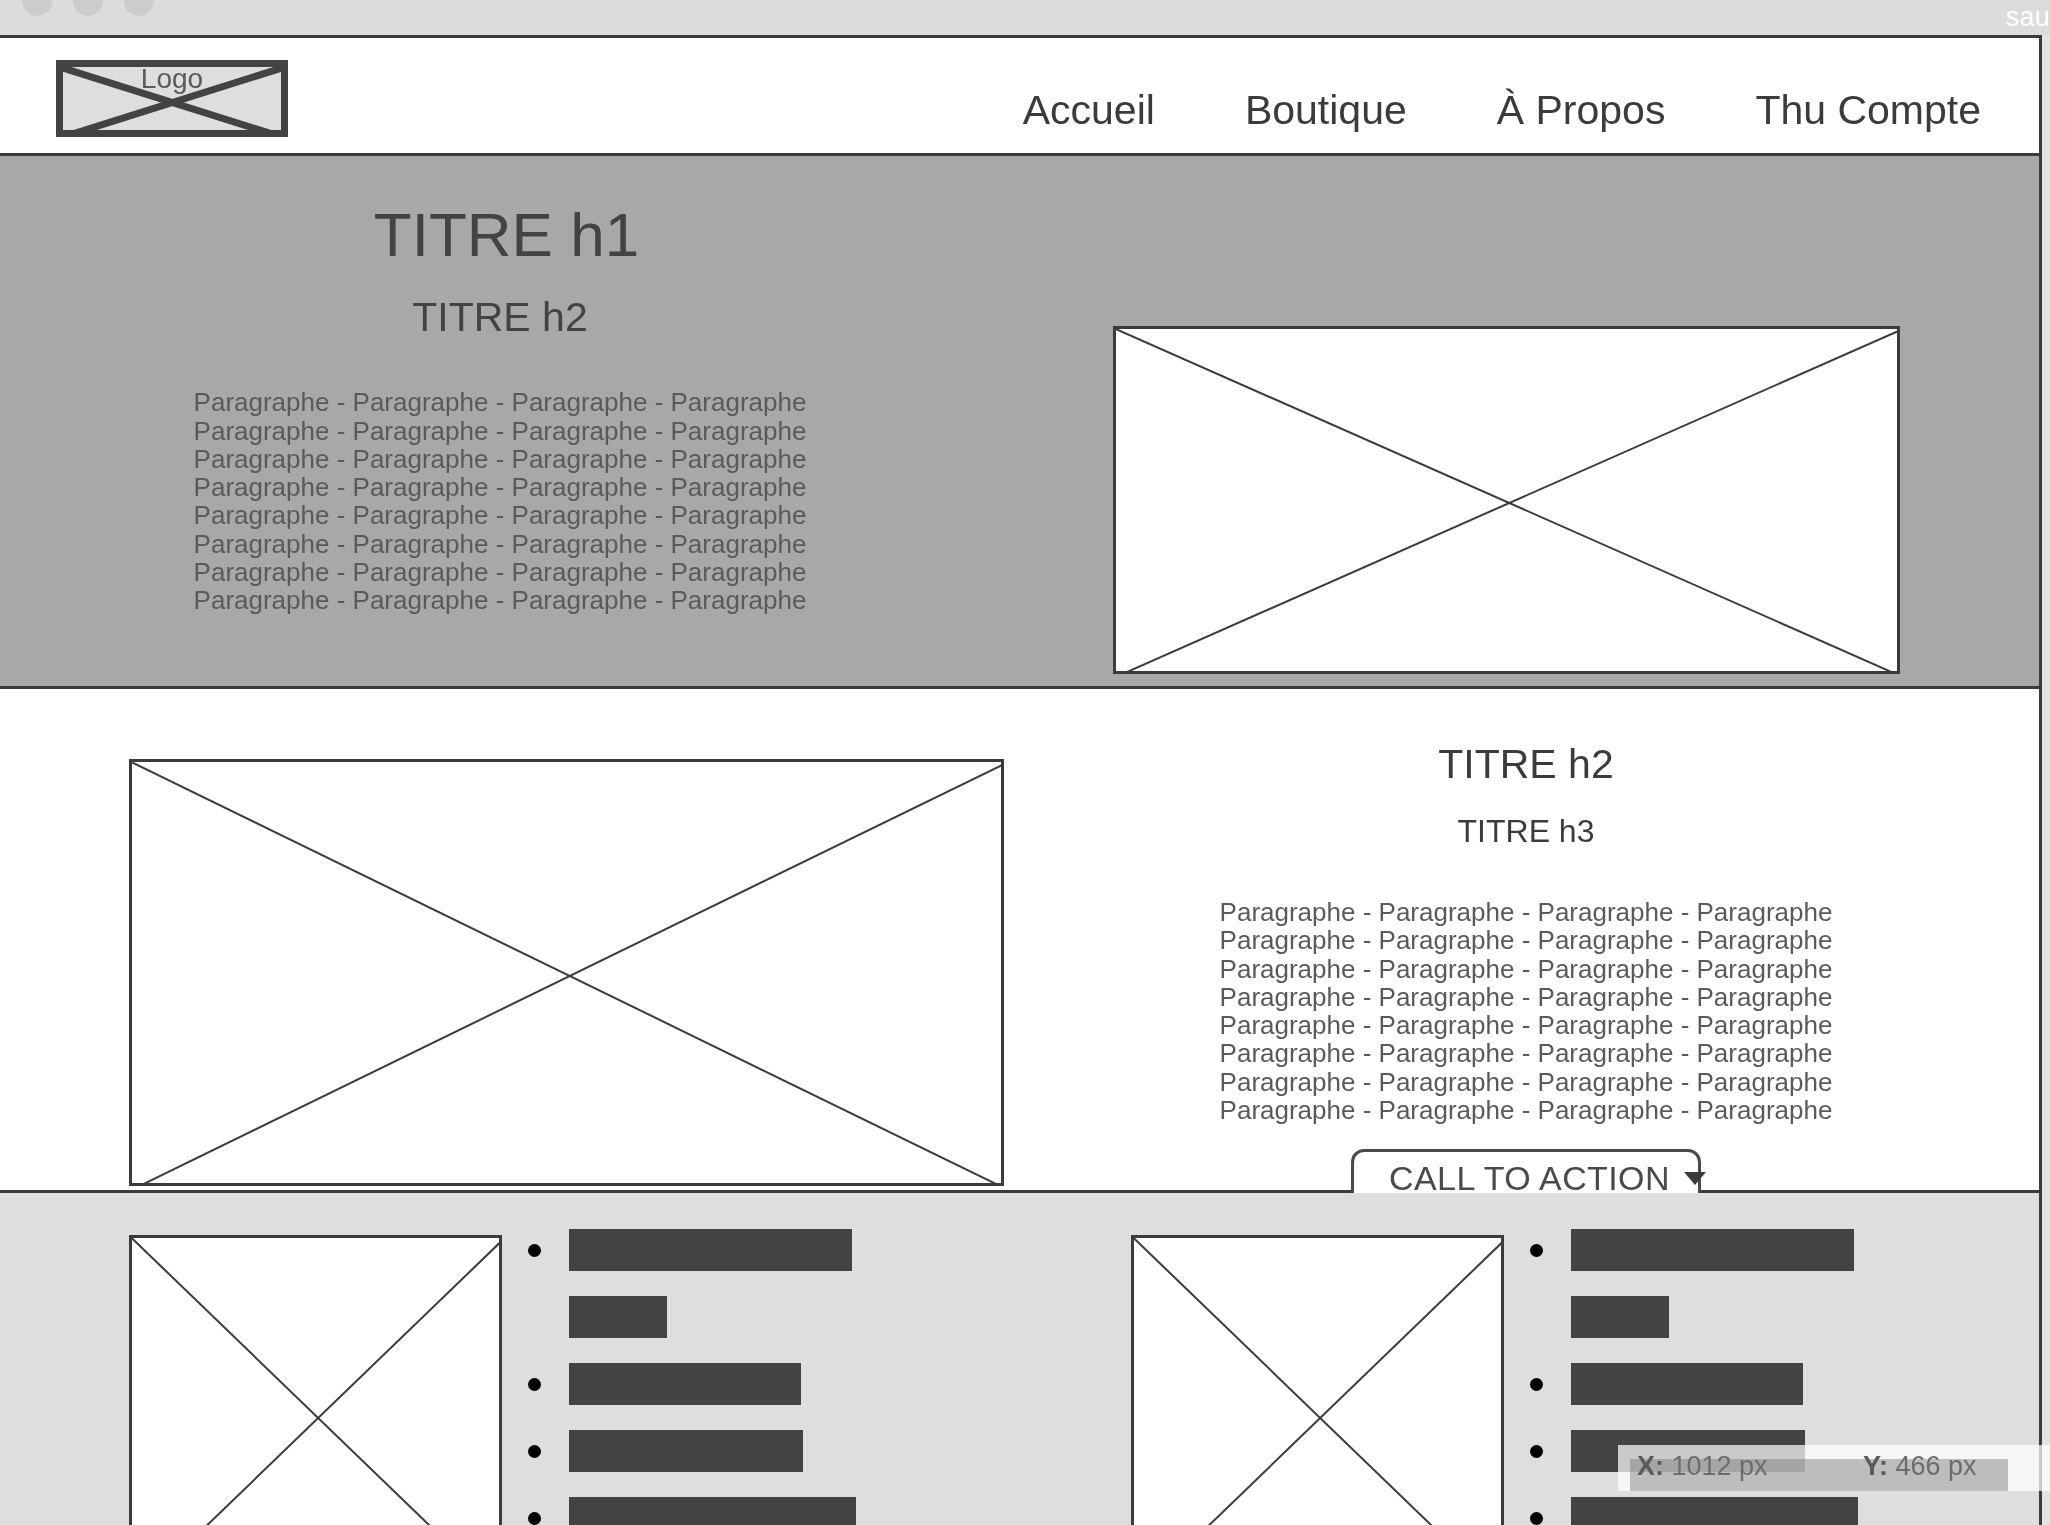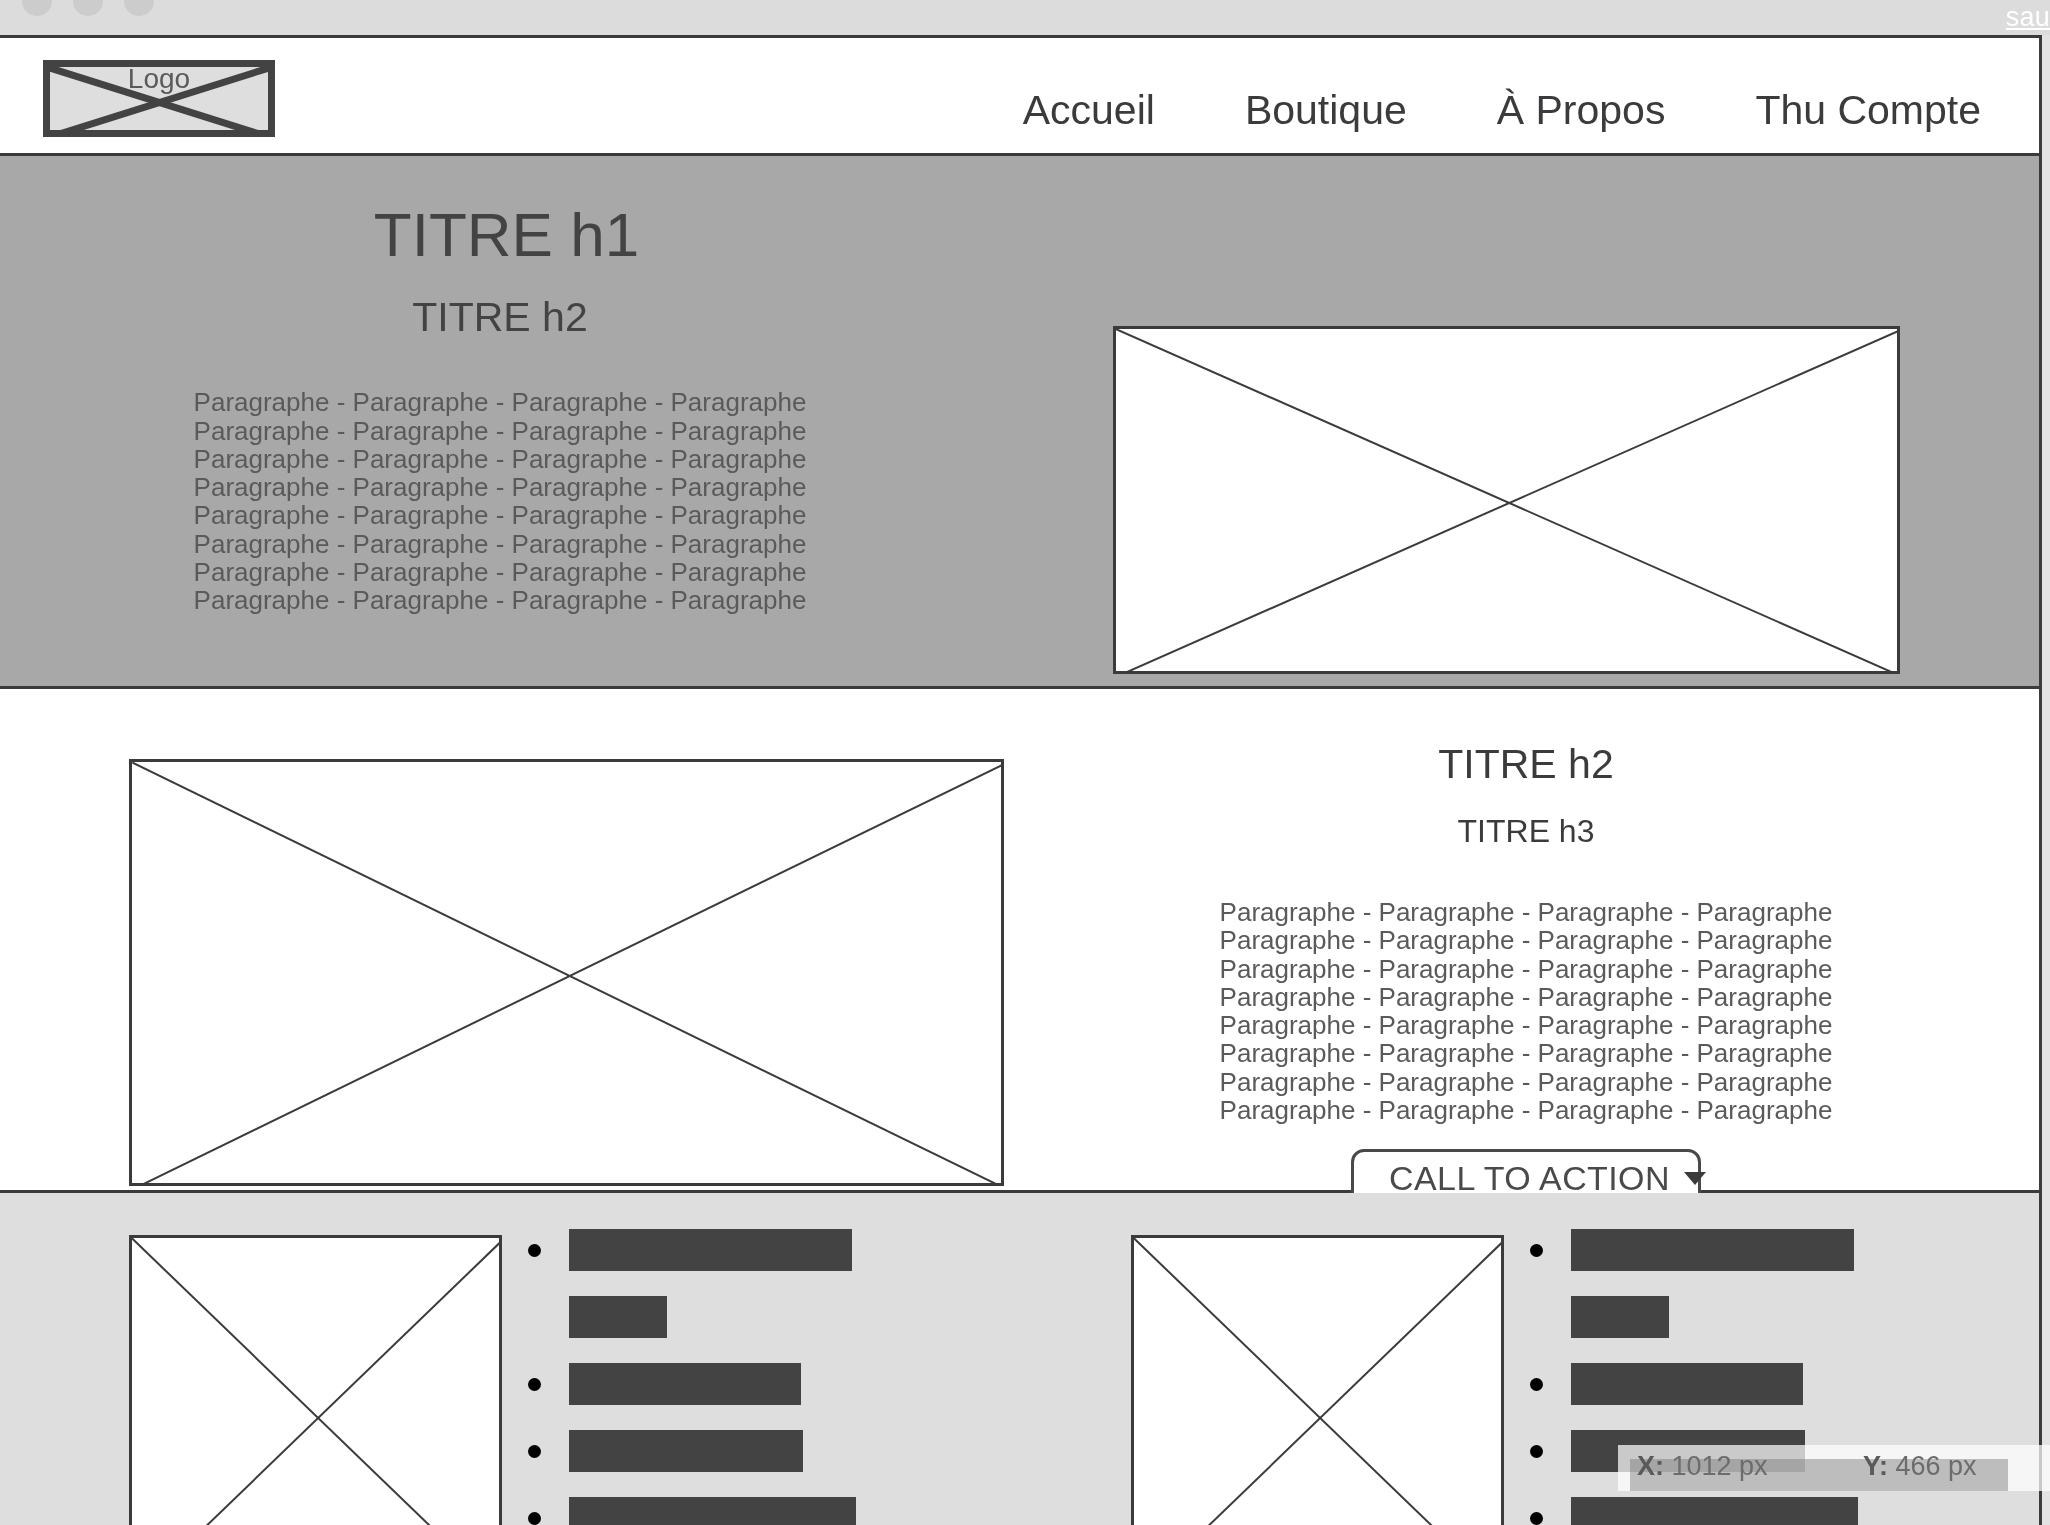--- a/index.html
+++ b/index.html
@@ -37,21 +37,20 @@
     border-radius: 50%;
     background: #cccccc;
   }
   #chrome-title {
     position: absolute;
     right: 0;
     top: 2px;
     color: #ffffff;
     font-size: 27px;
     letter-spacing: 0.2px;
-    text-decoration: underline;
   }
 
   
   #page {
     position: absolute;
     left: 0;
     top: 35px;
     width: 2042px;
     height: 1490px;
     background: #ffffff;
@@ -64,21 +63,21 @@
   
   #site-header {
     position: relative;
     height: 118px;
     background: #ffffff;
     border-bottom: 3px solid #3b3b3d;
     box-sizing: border-box;
   }
   #logo-box {
     position: absolute;
-    left: 43px;
+    left: 56px;
     top: 22px;
     width: 232px;
     height: 77px;
     border: 7px solid #434343;
     background: #dedede;
     box-sizing: border-box;
   }
   .logo-x {
     position: absolute;
     inset: 0;

